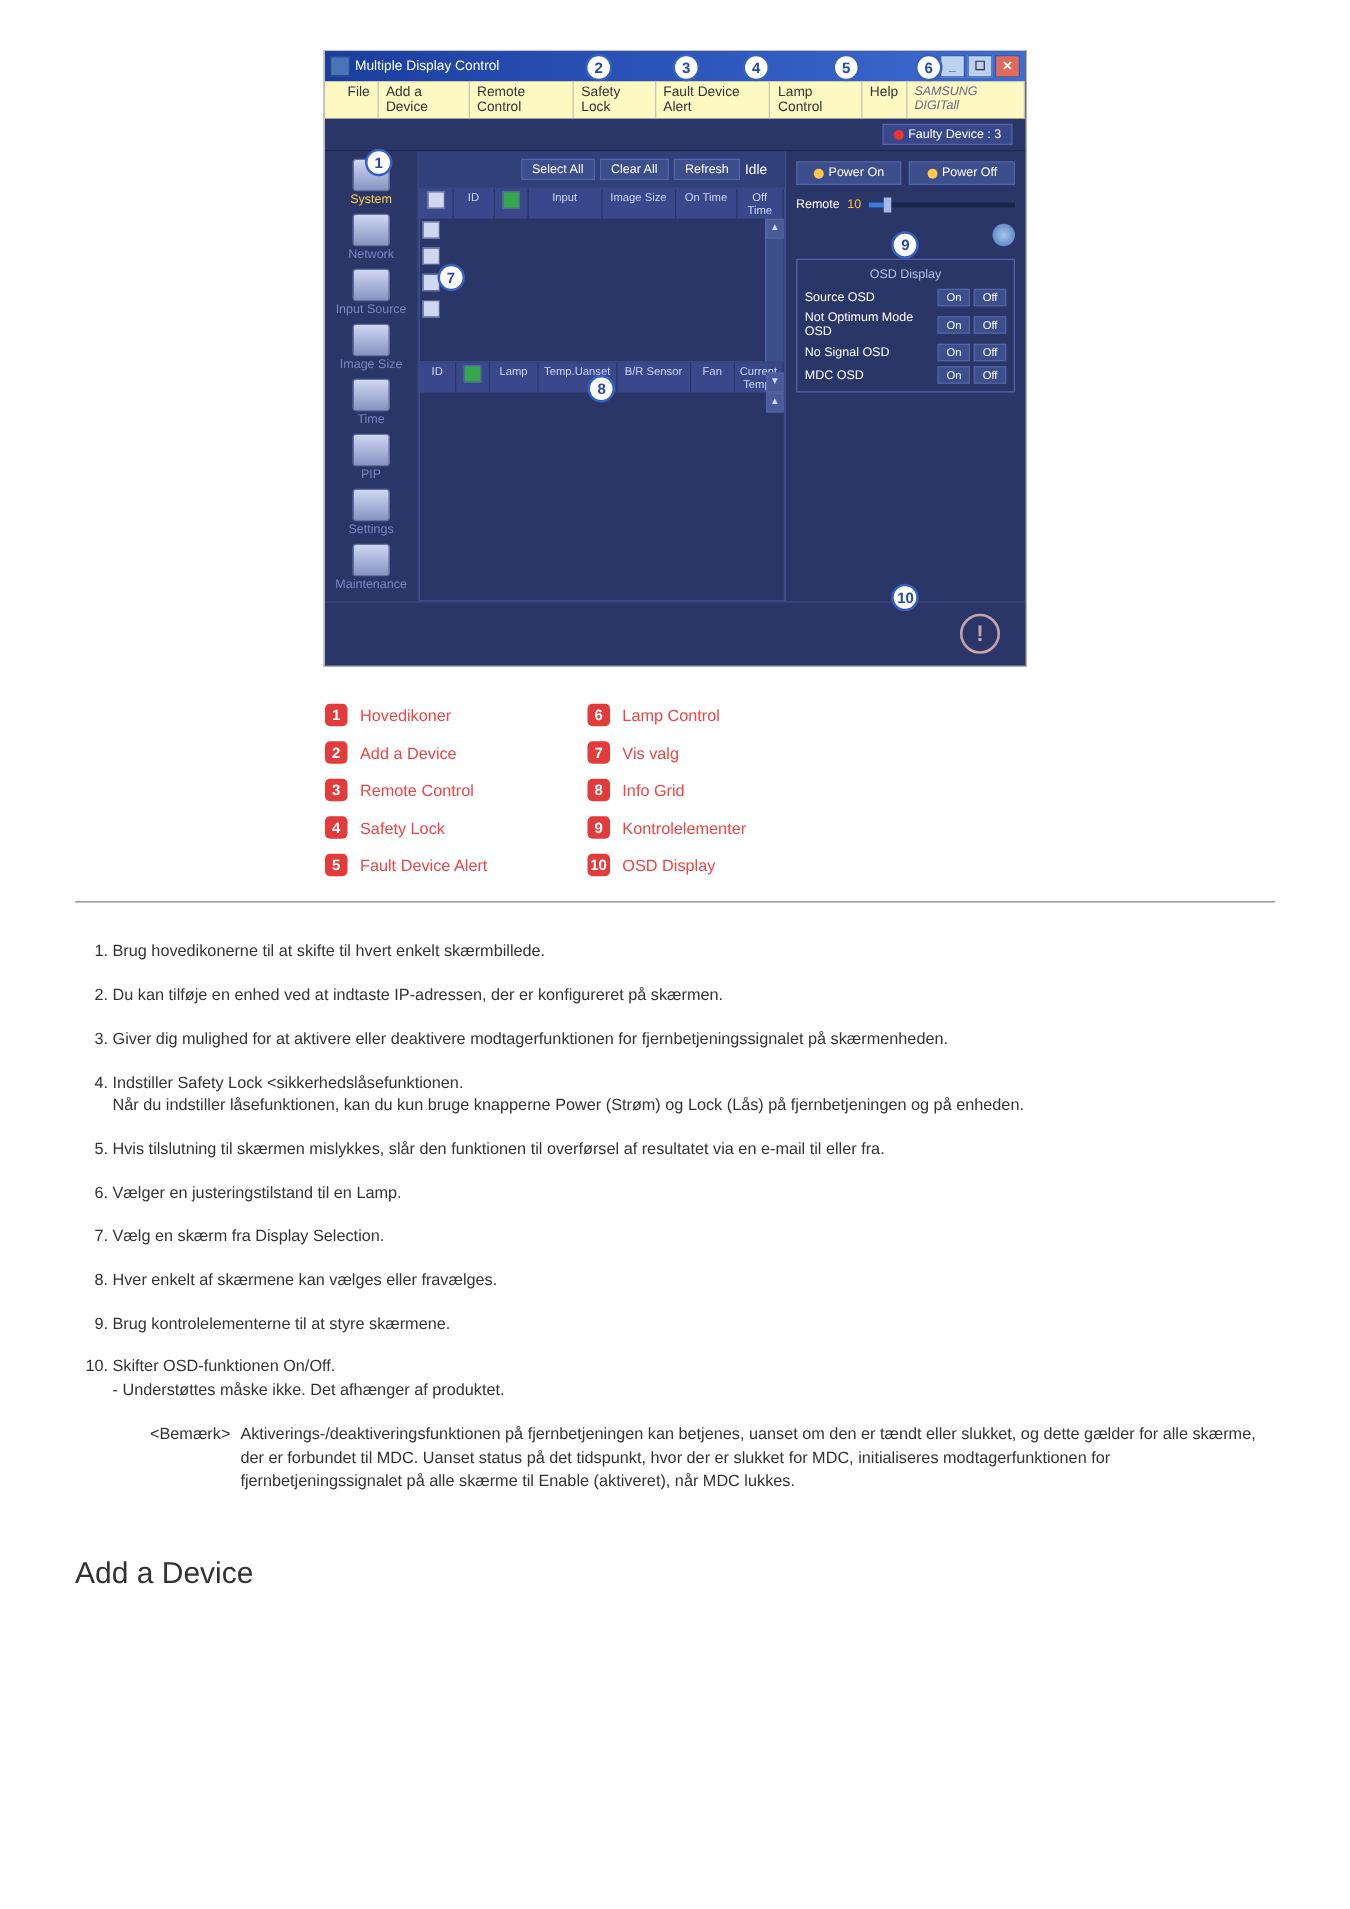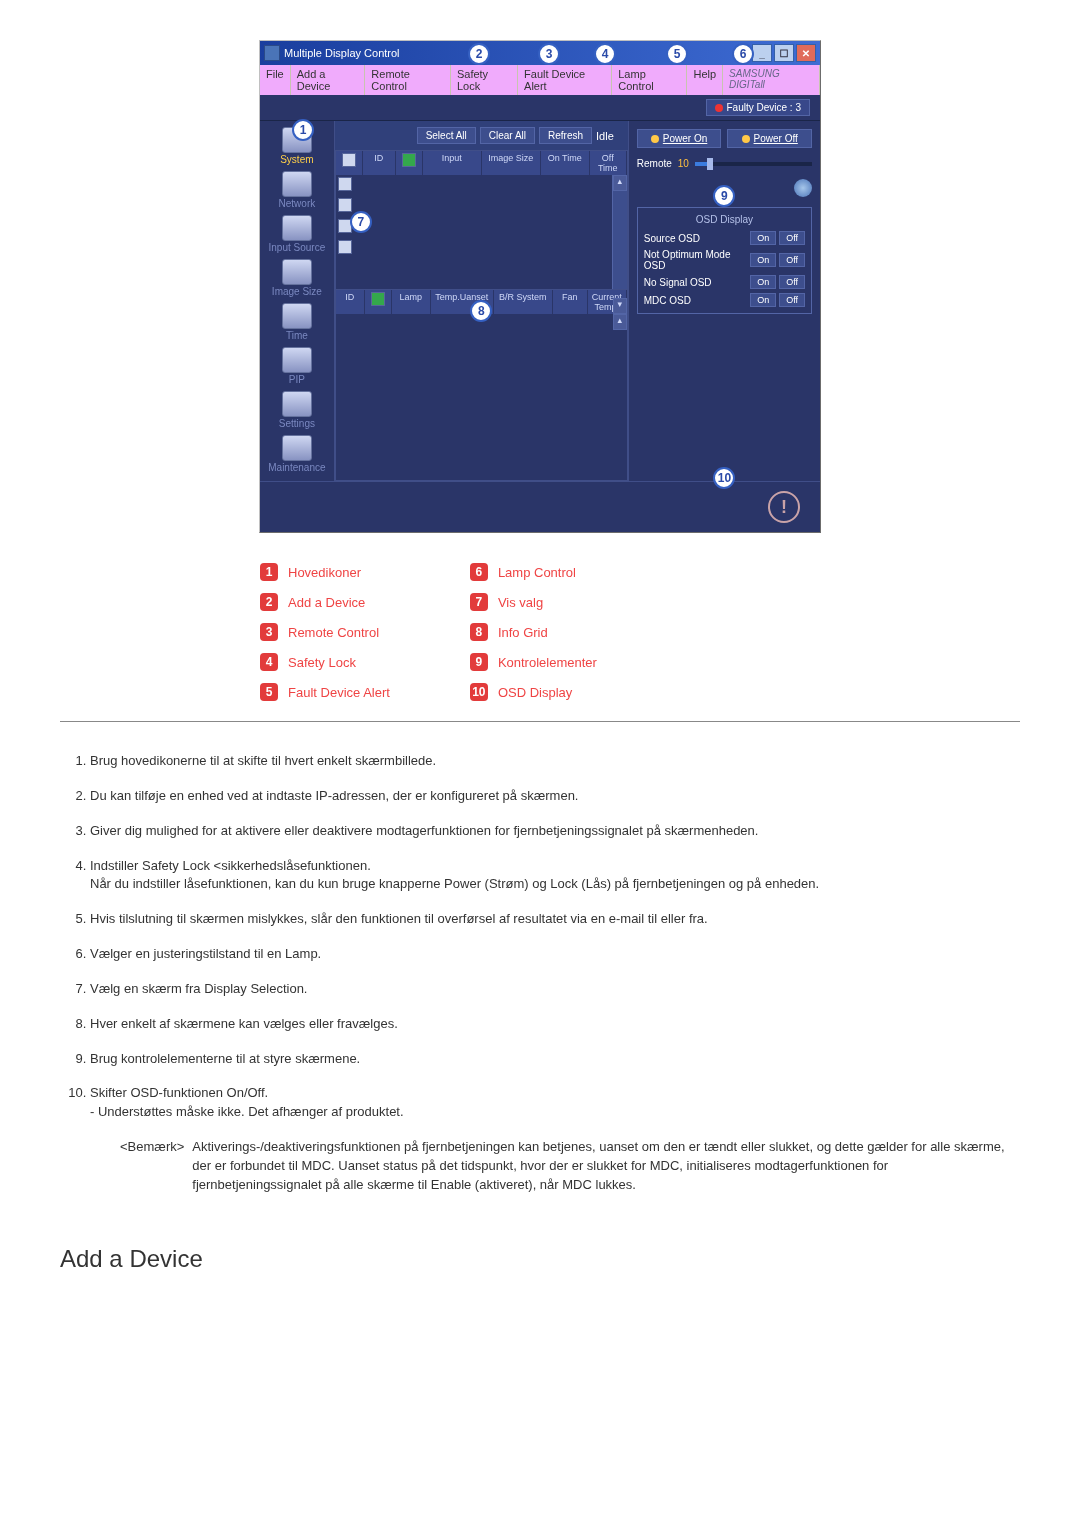--- a/index.html
+++ b/index.html
@@ -25,42 +25,42 @@
     padding: 3px 4px;
     display: flex;
     align-items: center;
     justify-content: space-between;
   }
   .titlebar-left { display:flex; align-items:center; gap:4px; }
   .win-icon { width:14px; height:14px; background:#4a74b8; border:1px solid #2a4a88; }
   .win-btns { display:flex; gap:2px;}
   .wb { width:18px; height:16px; background:#bcd0ef; border:1px solid #3560a8; display:flex; align-items:center; justify-content:center; font-size:10px; font-weight:bold; color:#334; }
   .wb.close { background:#e06b5a; color:#fff; }
-  .menubar { background:#f0abfc; display:flex; font-size:11px; }
+  .menubar { background:#fef9c3; display:flex; font-size:11px;padding-left:12px; }
   .menubar span { padding:3px 6px; border-right:1px solid #c8c4b0; cursor:default; }
   .brand { margin-left:auto; padding:3px 6px; color:#668; font-style:italic; font-size:10px; }
   .statusbar { background:#2a3568; border-bottom:1px solid #1a2548; display:flex; justify-content:flex-end; padding:4px 10px; }
   .faulty-badge { background:#38488a; border:1px solid #5365a6; padding:2px 8px; font-size:10px; color:#fff; display:flex; align-items:center; gap:4px;}
   .led-red { width:8px; height:8px; background:#e33; border-radius:50%; }
   .main-content { display:flex; height:360px; }
   .sidebar { width:80px; background:#2a3568; border-right:1px solid #404e88; display:flex; flex-direction:column; align-items:center; padding:6px 0; gap:6px; position:relative;}
   .sidebar-item { display:flex; flex-direction:column; align-items:center; gap:1px; cursor:pointer;}
   .sidebar-icon { width:28px; height:24px; background:linear-gradient(#cfd7f2,#8893c2); border:1px solid #65729e; border-radius:3px;}
   .sidebar-label { font-size:10px; color:#7a88c0; }
   .sidebar-label.active { color:#ffd048; }
   .centerpane { flex:1; background:#30407a; display:flex; flex-direction:column;align-items:flex-end; }
   .toolbar { display:flex; gap:4px; padding:6px; align-items:center; }
   .tbtn { background:#3d4e8d; border:1px solid #5365a6; color:#fff; font-size:10px; padding:2px 8px; cursor:pointer;}
   .idle { margin-left:auto; color:#fff; font-size:11px; padding-right:8px;}
   .grid { background:#2a3568; border:1px solid #404e88; flex:1; position:relative; overflow:hidden;}
   .grid-head { display:flex; background:#38488a; font-size:9px; color:#cfd8f8;}
   .gh-cell { border-right:1px solid #2a3568; padding:2px 4px; text-align:center;}
   .rightpane { width:190px; background:#2a3568; border-left:1px solid #404e88; padding:8px; display:flex; flex-direction:column; gap:10px; color:#fff; font-size:10px; position:relative;}
   .btnrow { display:flex; gap:6px; }
-  .pbtn { flex:1; border:1px solid #5365a6; background:#3d4e8d; padding:3px 4px; text-align:center; font-size:10px; display:flex; align-items:center; gap:4px; justify-content:center; cursor:pointer;text-decoration:underline;}
+  .pbtn { flex:1; border:1px solid #5365a6; background:#3d4e8d; padding:3px 4px; text-align:center; font-size:10px; display:flex; align-items:center; gap:4px; justify-content:center; cursor:pointer;}
   .dot { width:8px; height:8px; border-radius:50%; }
   .dot.green { background:#ffc848; }
   .volume-row { display:flex; align-items:center; gap:6px;}
   .vol-track { flex:1; height:4px; background:#1a2548; position:relative;}
   .vol-fill { position:absolute; left:0; top:0; bottom:0; width:10%; background:#3b7cdf;}
   .vol-handle { width:6px; height:12px; background:#a6b9ea; position:absolute; left:10%; top:-4px;}
   .speaker-icon { width:18px; height:18px; border-radius:50%; background:radial-gradient(#a6c6ea,#4a74b8);}
   .osd-box { border:1px solid #5365a6; padding:6px; display:flex; flex-direction:column; gap:4px;}
   .osd-title { text-align:center; font-size:10px; color:#b4c0e8; margin-bottom:2px;}
   .osd-row { display:flex; align-items:center; justify-content:space-between; gap:4px;}
@@ -190,21 +190,21 @@
               <div class="sb-arrow">▴</div>
             </div>
           </div>
         </div>
         <div class="grid-section grid-lower">
           <div class="grid-head">
             <div class="gh-cell" style="width:20px;">ID</div>
             <div class="gh-cell" style="width:18px;"><span class="chk" style="background:#34a84c;"></span></div>
             <div class="gh-cell" style="width:30px;">Lamp</div>
             <div class="gh-cell" style="width:54px;">Temp.Uanset</div>
-            <div class="gh-cell" style="width:50px;">B/R System</div>
+            <div class="gh-cell" style="width:50px;">B/R Sensor</div>
             <div class="gh-cell" style="width:26px;">Fan</div>
             <div class="gh-cell" style="flex:1;">Current Temp.</div>
           </div>
           <div class="grid-body">
             <div class="scrollbar">
               <div class="sb-arrow">▴</div>
               <div class="sb-arrow" style="position:absolute; bottom:0; left:0; right:0;">▾</div>
             </div>
             <div class="ann" style="bottom:-8px; right:50%; transform:translateX(50%);">8</div>
           </div>

